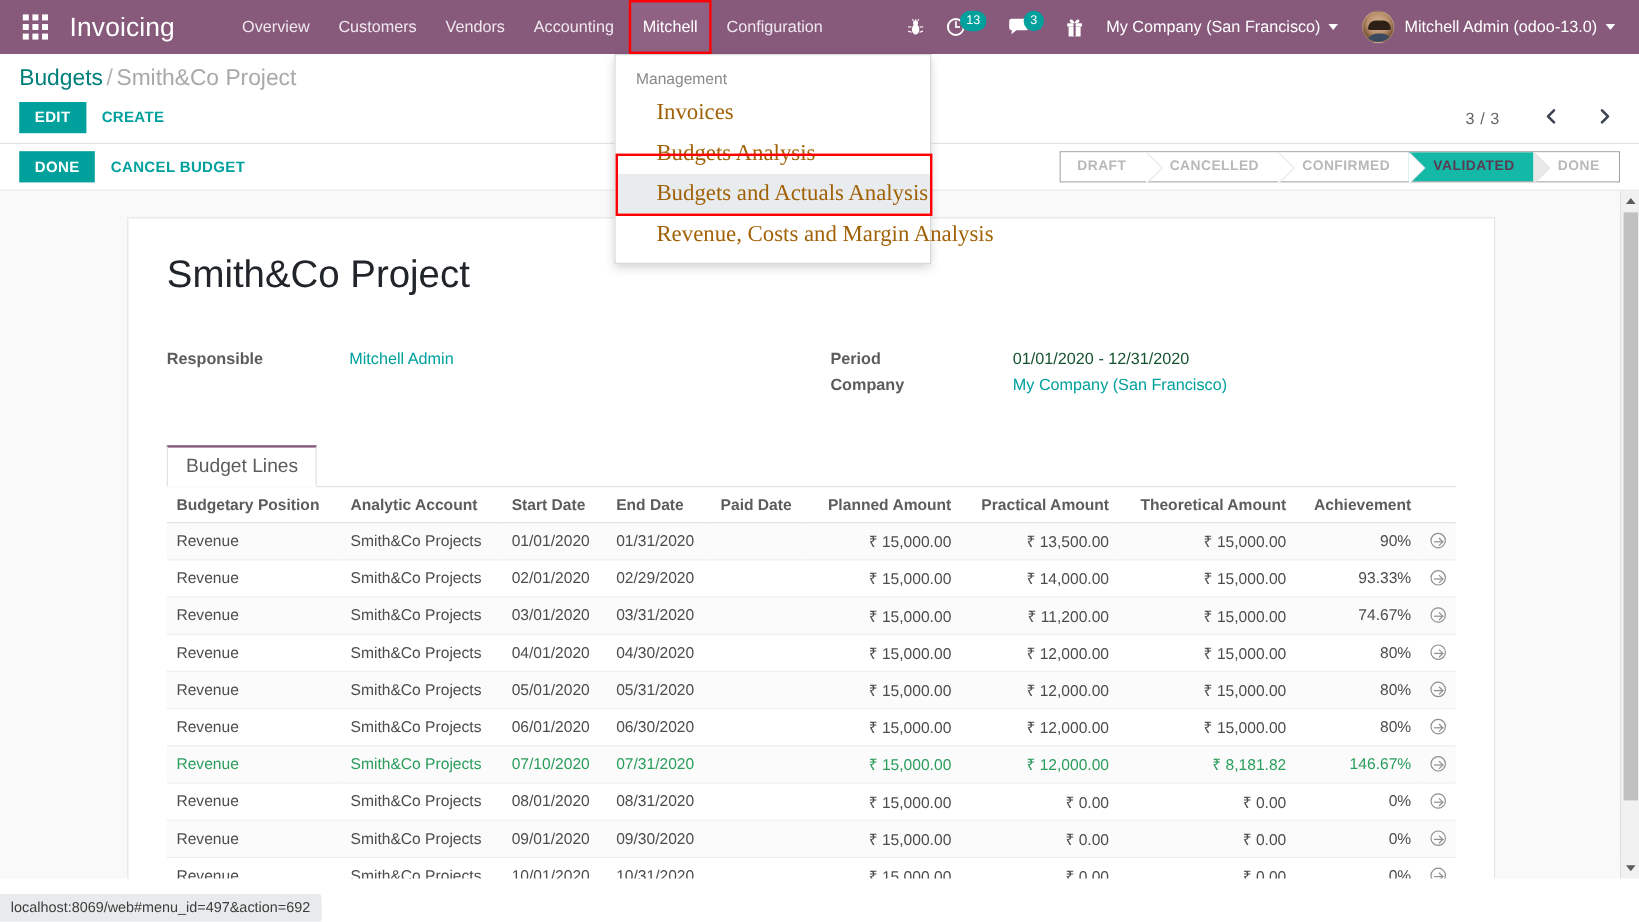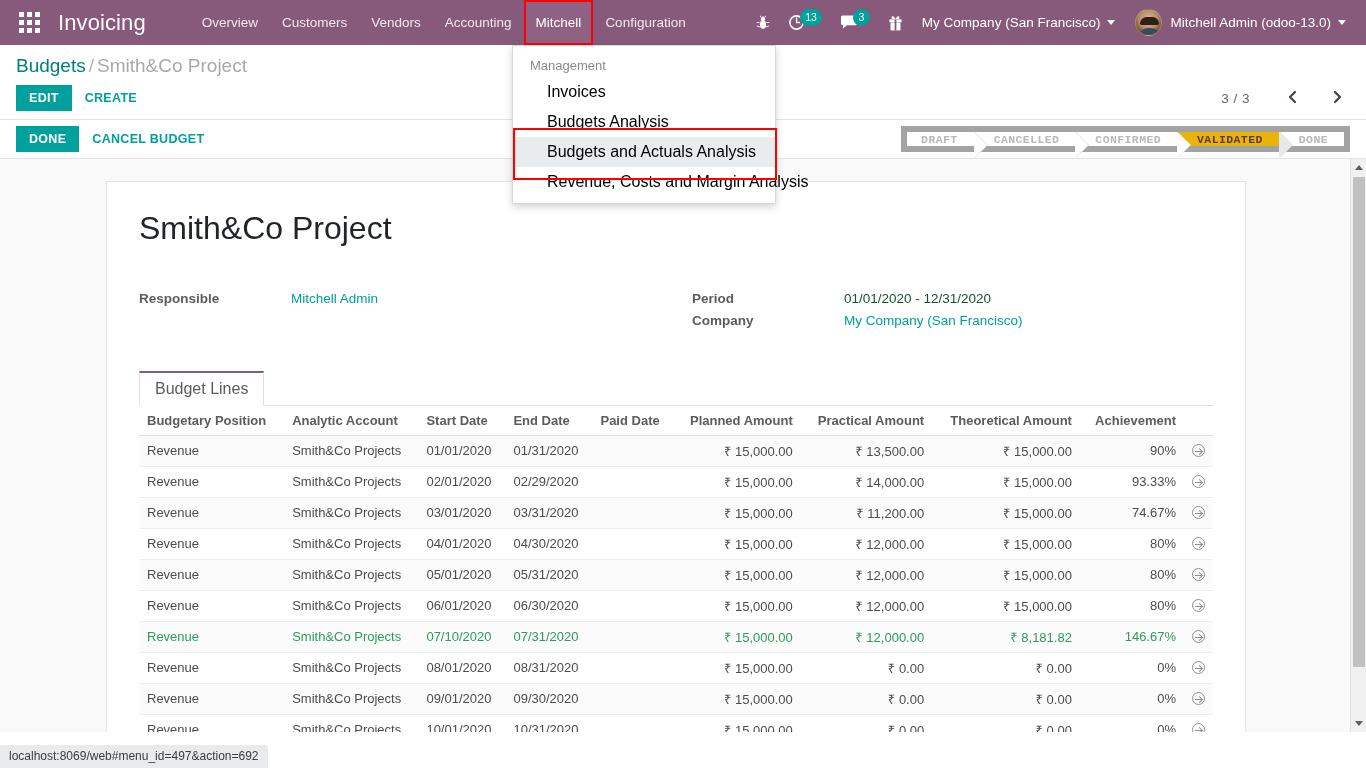--- a/index.html
+++ b/index.html
@@ -133,25 +133,26 @@
     box-shadow: 0 3px 8px rgba(0,0,0,.18);
     padding: 8px 0 6px 0;
     z-index: 60;
   }
   .dd-section {
     font-size: 13px;
     color: #8a8a8a;
     padding: 4px 12px 4px 17px;
   }
   .dd-item {
-    font-size: 16px;
-    color: #000000;
+    font-size: 19px;
+    color: #a16207;
     padding: 6px 12px 6px 34px;
     cursor: pointer;
     white-space: nowrap;
+    font-family: Liberation Serif, serif;
   }
   .dd-item.hovered { background: #e9ecef; }
   .dd-highlight {
     position: absolute;
     left: 0px;
     top: 82px;
     width: 264px;
     height: 52px;
     border: 2px solid #ff0000;
     pointer-events: none;
@@ -220,23 +221,22 @@
     border-bottom: 1px solid #e4e4e4;
     padding: 6px 16px;
     min-height: 38px;
   }
   .sb-buttons { display: flex; align-items: center; }
   .statusbar {
     margin-left: auto;
     display: flex;
     align-items: stretch;
     height: 26px;
-    border: 6px solid #a3a3a3;
+    border: 1px solid #a3a3a3;
     background: #fff;
-    font-family: Liberation Mono, monospace;
   }
   .status-step {
     position: relative;
     display: flex;
     align-items: center;
     padding: 0 16px 0 20px;
     font-size: 11.5px;
     font-weight: bold;
     letter-spacing: .4px;
     color: #b8b8b8;
@@ -262,21 +262,21 @@
     right: -14px;
     top: 0;
     width: 0; height: 0;
     border-top: 13px solid transparent;
     border-bottom: 13px solid transparent;
     border-left: 13px solid #e0e0e0;
     z-index: 2;
   }
   .status-step:last-child::after, .status-step:last-child::before { display: none; }
   .status-step.active {
-    background: #eab308;
+    background: #14b8a6;
     color: #5a3a52;
   }
   .status-step.active::after { border-left-color: #e9e9e9; }
 
   
   .content-area {
     position: relative;
     height: 573px;
     background: #f9f9f9;
     overflow: hidden;

